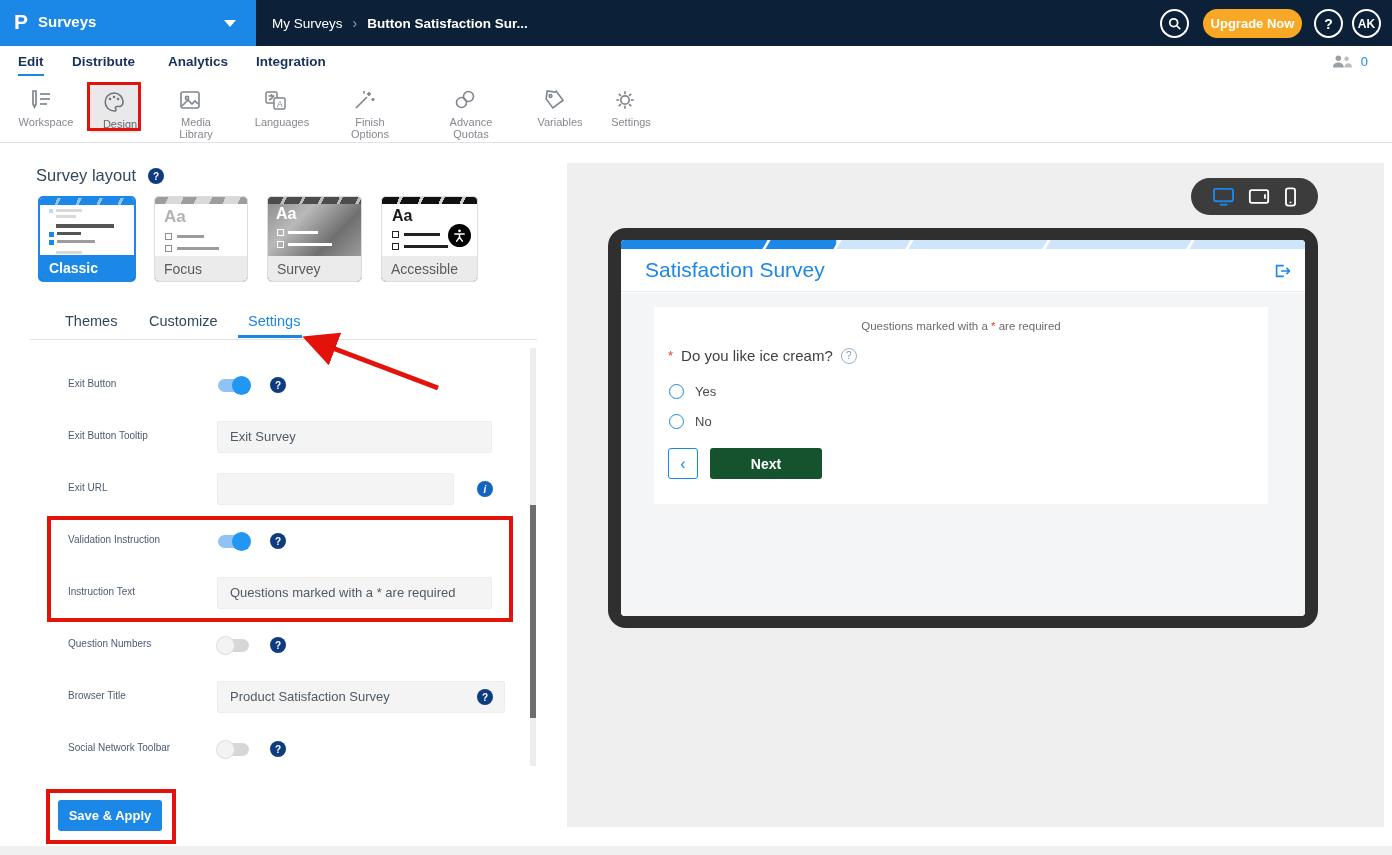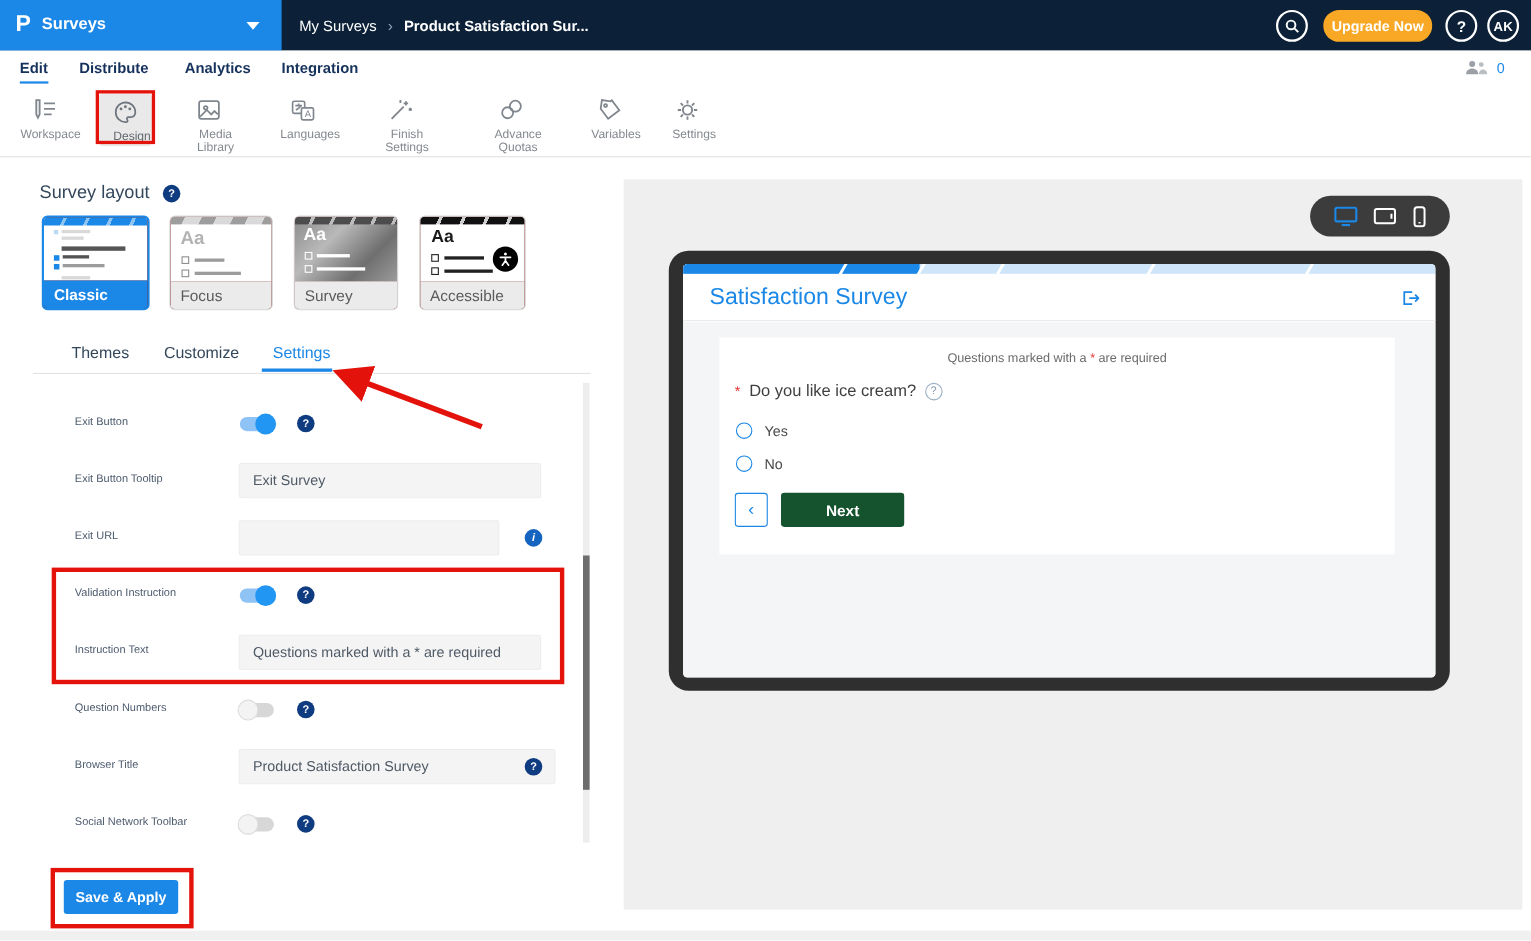--- a/index.html
+++ b/index.html
@@ -135,21 +135,21 @@
 
 <div class="top-header">
   <div class="logo-box">
     <span class="logo-glyph">P</span>
     <span class="logo-text">Surveys</span>
     <span class="logo-caret"></span>
   </div>
   <div class="breadcrumb">
     <span>My Surveys</span>
     <span class="crumb-sep">›</span>
-    <span class="crumb-current">Product Satisfaction Sur...</span>
+    <span class="crumb-current">Button Satisfaction Sur...</span>
   </div>
   <div class="hdr-circle" style="left:1160px;">
     <svg width="14" height="14" viewBox="0 0 16 16">
       <circle cx="6.5" cy="6.5" r="4.5" fill="none" stroke="#fff" stroke-width="2"></circle>
       <line x1="10" y1="10" x2="14" y2="14" stroke="#fff" stroke-width="2"></line>
     </svg>
   </div>
   <div class="upgrade-btn">Upgrade Now</div>
   <div class="hdr-circle" style="left:1314px;">
     <span style="font-size:14px;">?</span>
@@ -225,21 +225,21 @@
     <div class="tb-icon">
       <svg width="24" height="24" viewBox="0 0 24 24" fill="none" stroke="#80868d" stroke-width="1.7">
         <line x1="4" y1="20" x2="15" y2="9"></line>
           <line x1="17" y1="4" x2="17" y2="8"></line>
           <line x1="15" y1="6" x2="19" y2="6"></line>
         <line x1="21" y1="10" x2="21" y2="13"></line>
           <line x1="19.5" y1="11.5" x2="22.5" y2="11.5"></line>
           <line x1="12" y1="3" x2="12" y2="5.6"></line>
       </svg>
     </div>
-    <div class="tb-label">Finish Settings</div>
+    <div class="tb-label">Finish Options</div>
   </div>
   <div class="tb-item" style="left:420px; width:90px;">
     <div class="tb-icon">
       <svg width="26" height="24" viewBox="0 0 26 24" fill="none" stroke="#80868d" stroke-width="1.6">
         <circle cx="9.5" cy="14.5" r="5"></circle>
           <circle cx="16.5" cy="8.5" r="5"></circle>
       </svg>
     </div>
     <div class="tb-label">Advance Quotas</div>
   </div>

